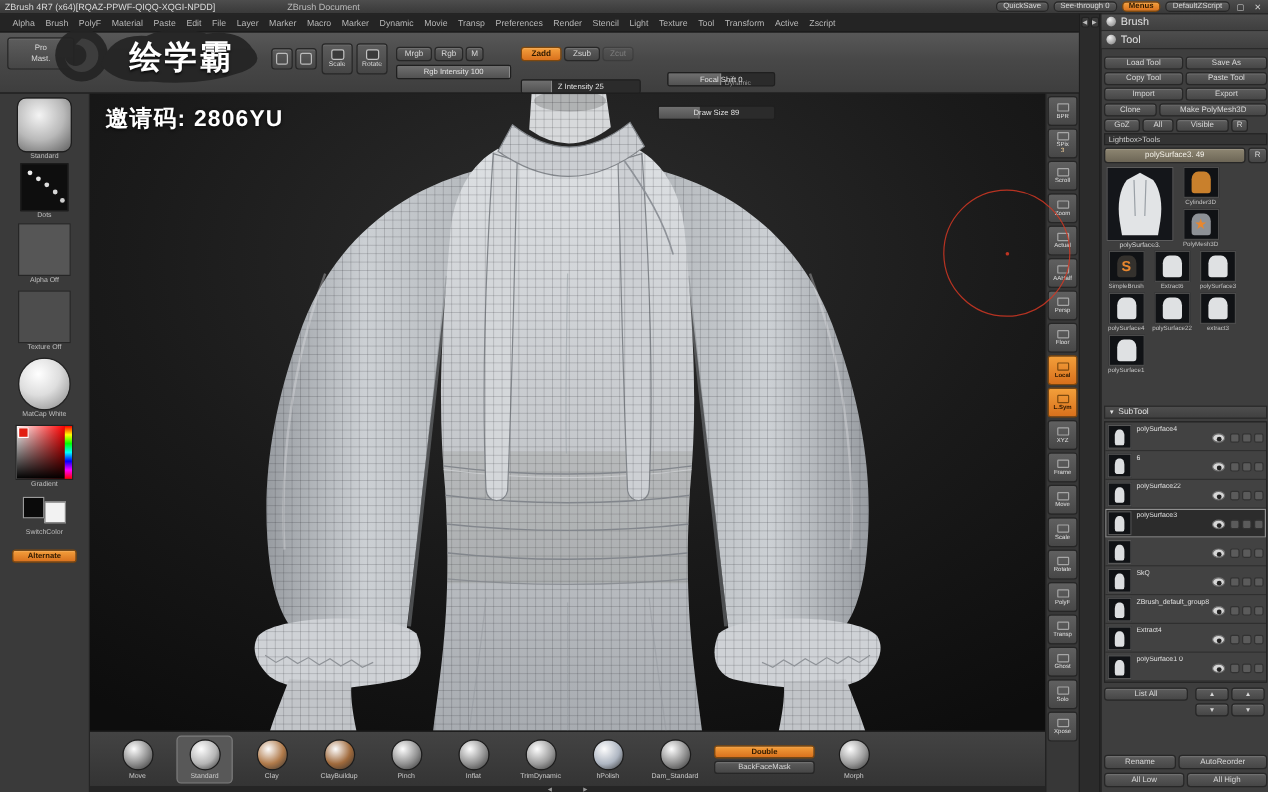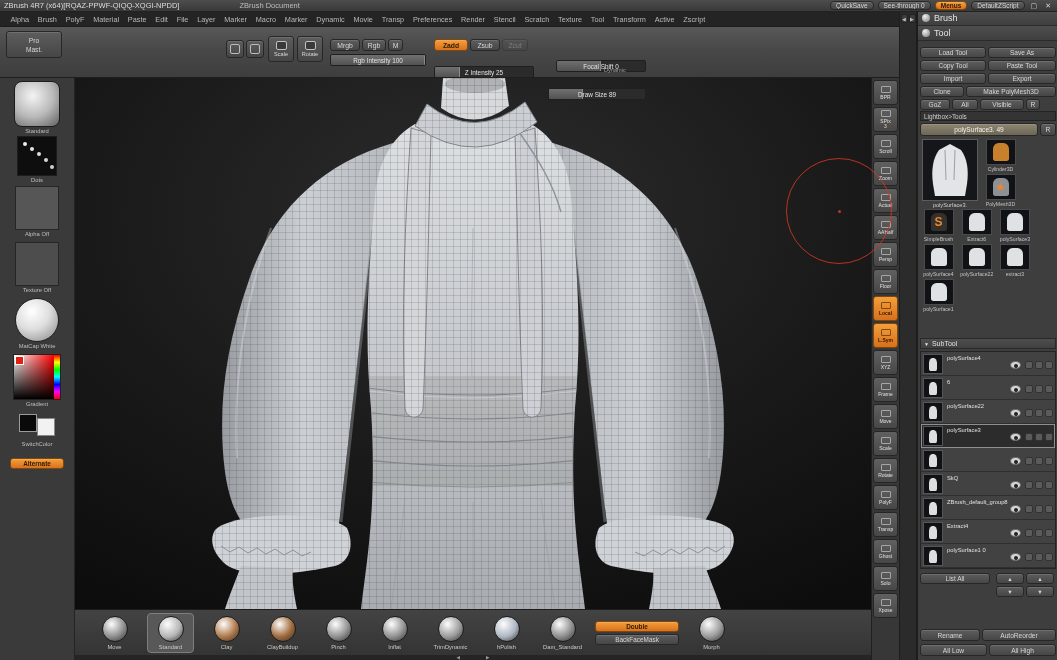--- a/index.html
+++ b/index.html
@@ -159,21 +159,21 @@
       <span class="mi">Layer</span>
       <span class="mi">Marker</span>
       <span class="mi">Macro</span>
       <span class="mi">Marker</span>
       <span class="mi">Dynamic</span>
       <span class="mi">Movie</span>
       <span class="mi">Transp</span>
       <span class="mi">Preferences</span>
       <span class="mi">Render</span>
       <span class="mi">Stencil</span>
-      <span class="mi">Scratch</span>
+      <span class="mi">Light</span>
       <span class="mi">Texture</span>
       <span class="mi">Tool</span>
       <span class="mi">Transform</span>
       <span class="mi">Active</span>
       <span class="mi">Zscript</span>
     </div>
 
   <div class="topshelf">
     <div class="btn ts-abs pm-btn">
       <span>Pro</span>
@@ -329,20 +329,31 @@
 
       <path d="M352 26 Q400 64 450 24 L462 44 Q402 92 340 48 Z" fill="#cbced2" stroke="#83878c" stroke-width="1"></path>
       <path d="M352 26 Q400 64 450 24 L462 44 Q402 92 340 48 Z" fill="url(#wire)"></path>
 
       <path d="M368 0 L366 30 Q400 54 434 28 L430 0 Z" fill="#d7d9db"></path>
       <path d="M368 0 L366 30 Q400 54 434 28 L430 0 Z" fill="url(#wire)"></path>
       <ellipse cx="400" cy="6" rx="30" ry="9" fill="#000" opacity="0.18"></ellipse>
     </svg>
   </div>
 
+  <div class="watermark">
+    <svg width="200" height="56" viewBox="0 0 200 56">
+      <g fill="#242424" opacity="0.93">
+        <circle cx="26" cy="28" r="22"></circle>
+        <path d="M42 36 Q50 10 80 12 Q102 2 130 10 Q158 6 168 22 Q180 34 160 42 Q126 54 84 50 Q54 52 42 36Z"></path>
+      </g>
+      <path d="M26 14 a14 14 0 1 1 -14 14 a9 9 0 1 0 9 -9" fill="#3d3d3d"></path>
+    </svg>
+    <span class="wm-brand">绘学霸</span>
+    <span class="wm-invite">邀请码: 2806YU</span>
+  </div>
 
   <div class="cursor"></div>
 
   <div class="rightstrip">
 
       <div class="rs-btn">
         <span class="gl"></span>
         <span class="lb">BPR</span>
         <span class="bd"></span>
       </div>

